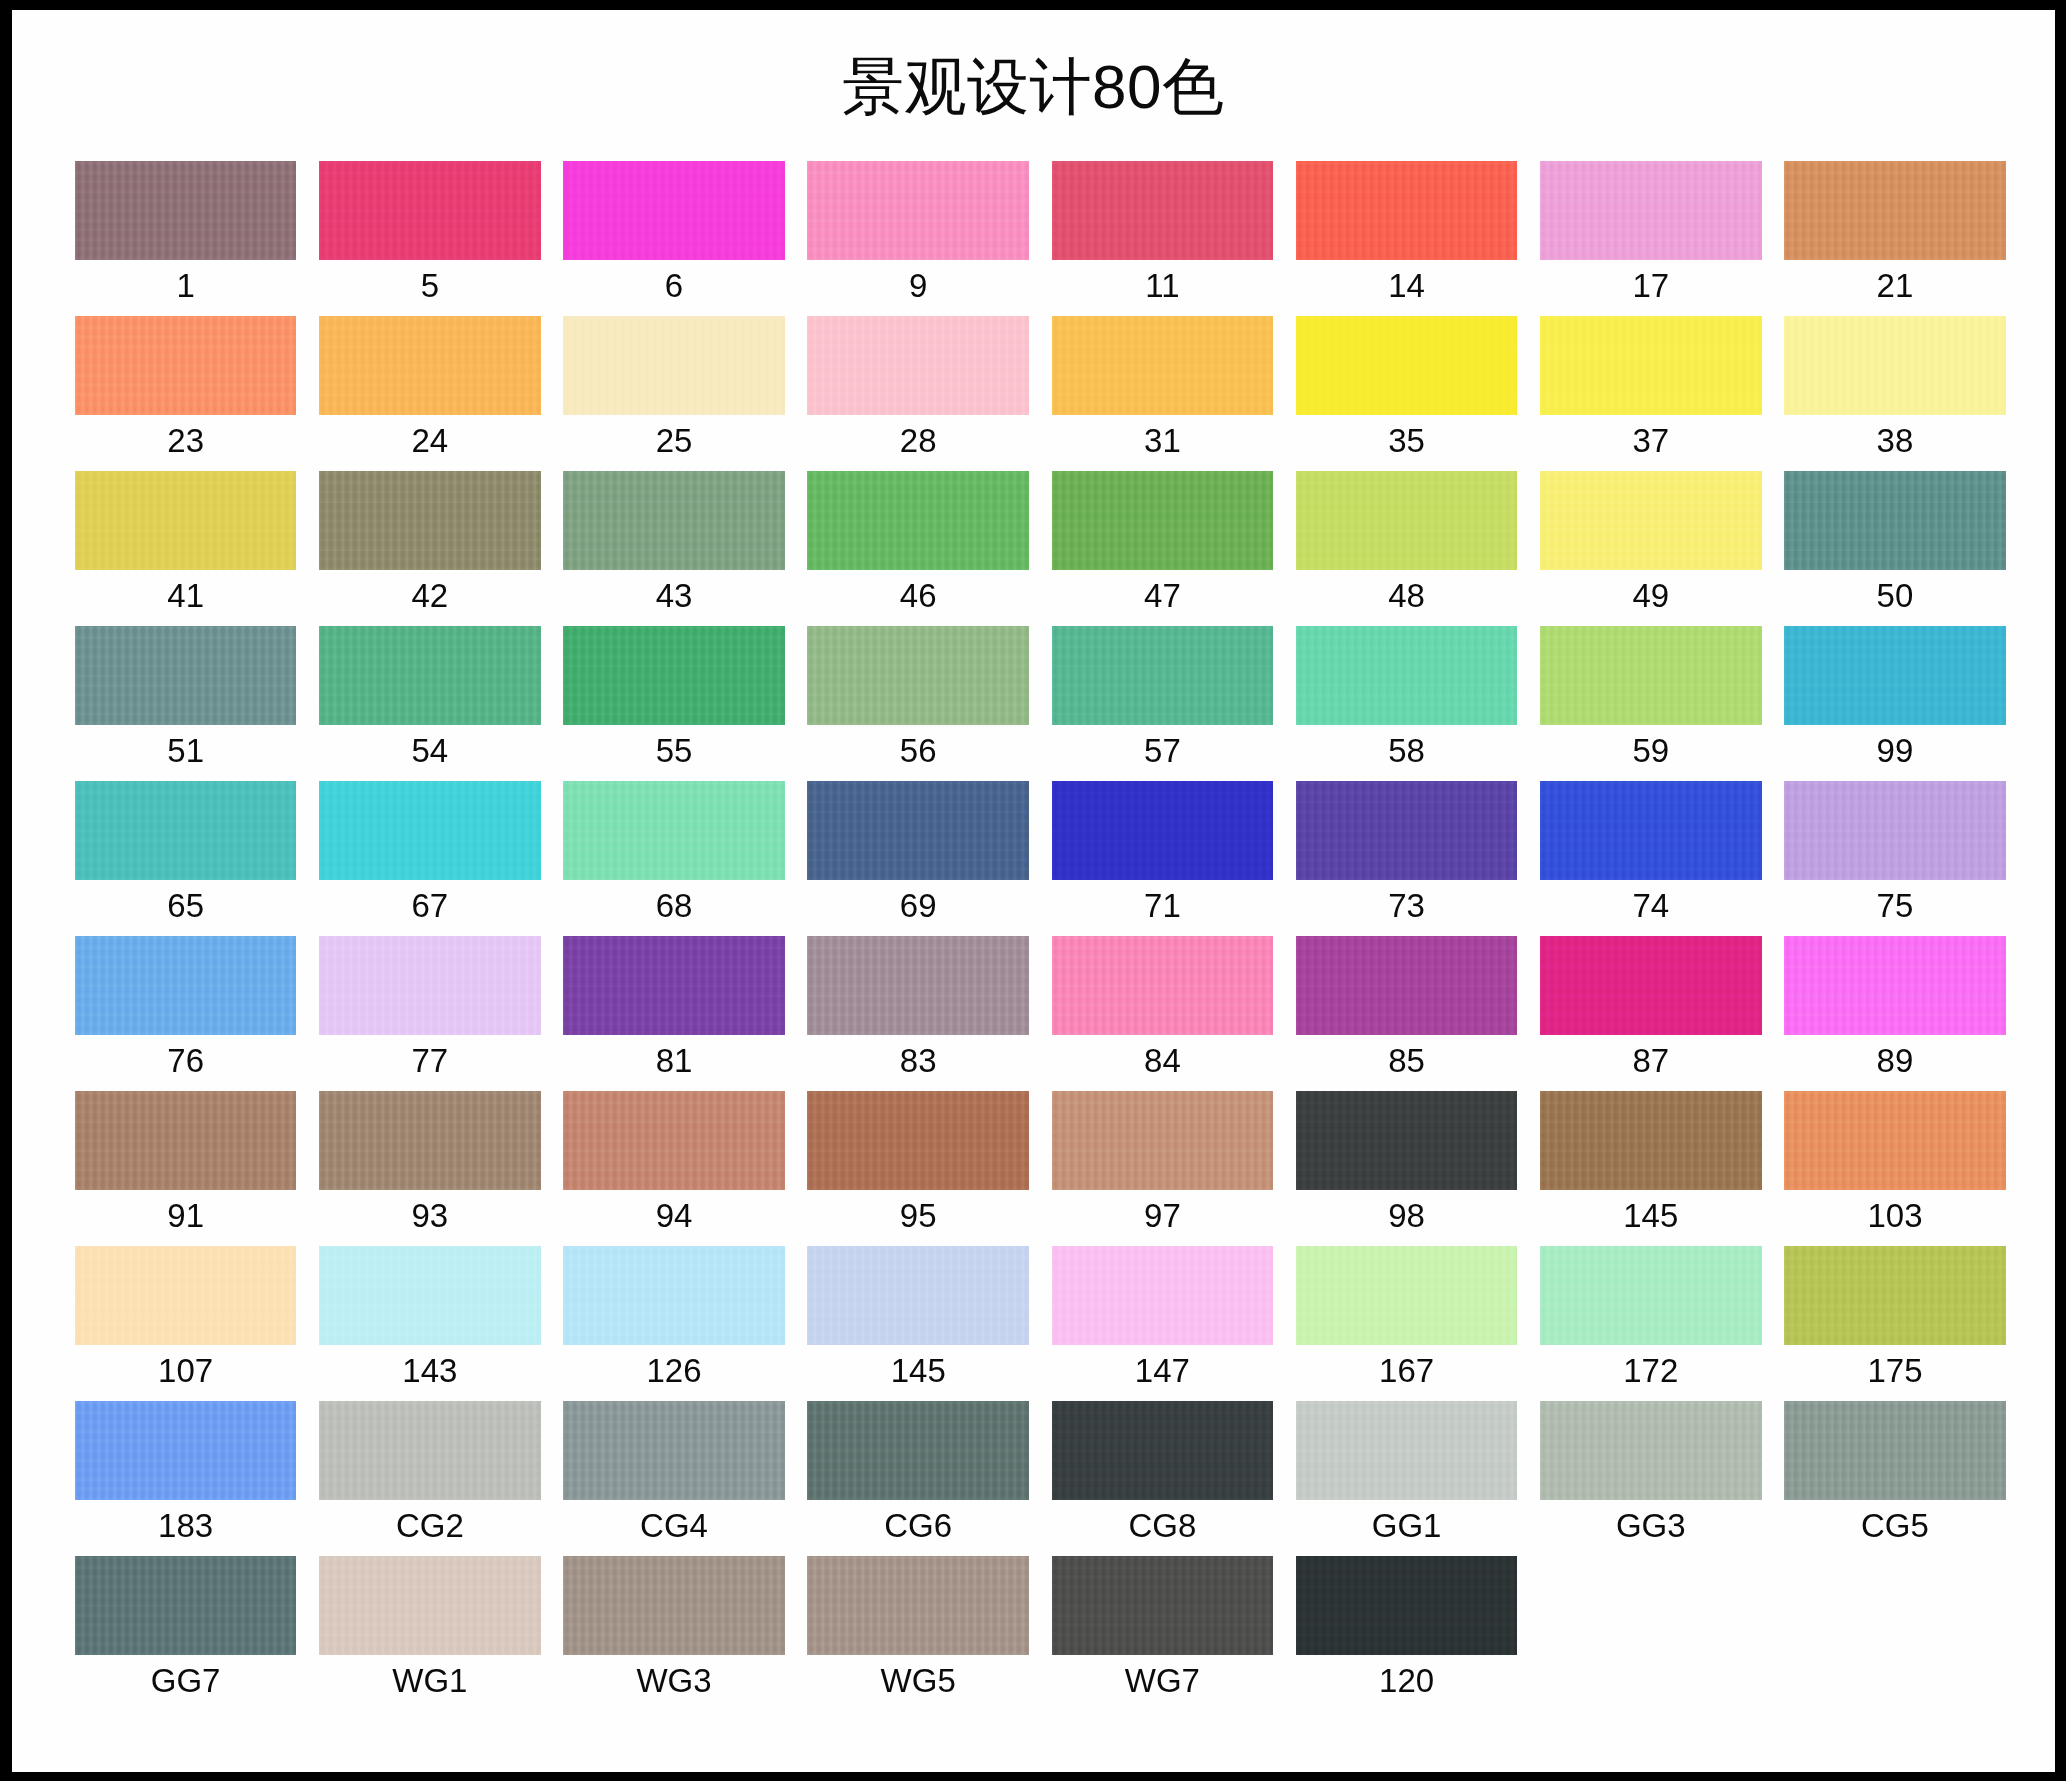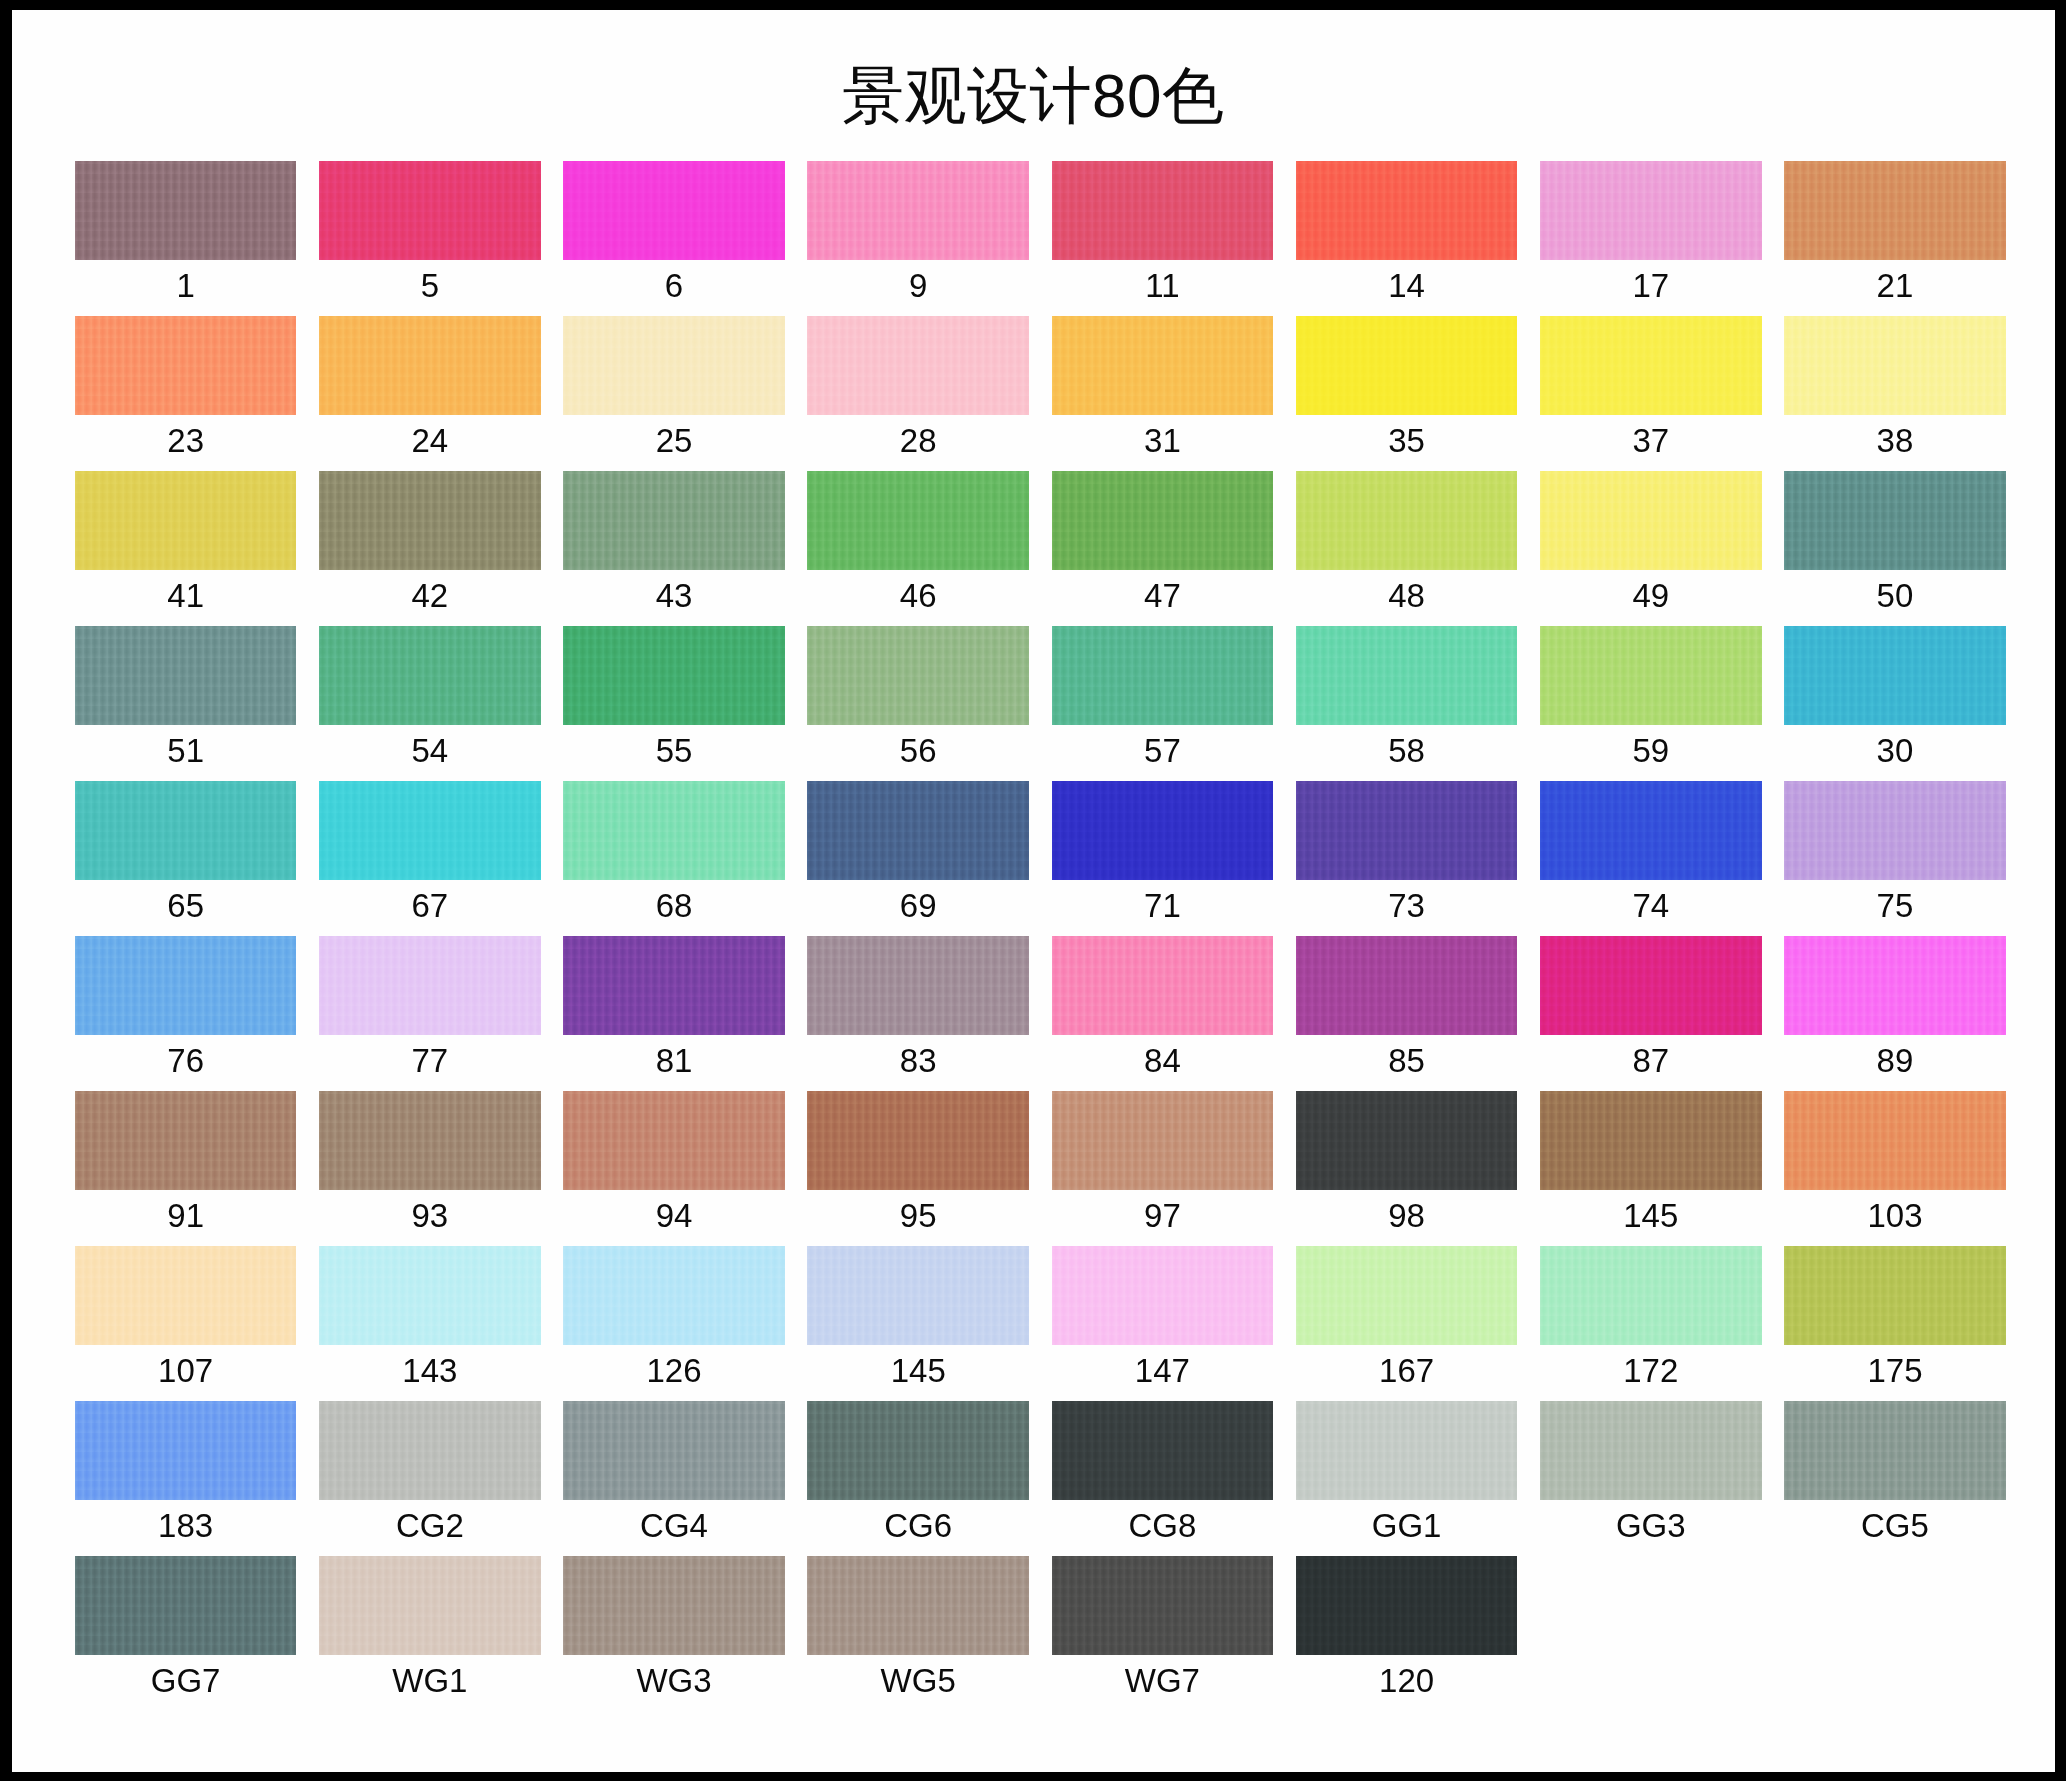--- a/index.html
+++ b/index.html
@@ -26,21 +26,21 @@
     left: 11.8px;
     top: 9.6px;
     width: 2043px;
     height: 1762px;
     background: #fefefe;
     box-sizing: border-box;
   }
   #chart-title {
     position: absolute;
     left: 0;
-    top: 55px;
+    top: 46px;
     width: 2043px;
     text-align: center;
     font-size: 62px;
     line-height: 62px;
     letter-spacing: 0.5px;
     color: #0b0b0b;
     font-family: "Liberation Sans", sans-serif;
     font-weight: 400;
     white-space: nowrap;
   }
@@ -292,21 +292,21 @@
         <div class="swatch-cell">
           <div class="swatch-chip" style="background: rgb(174, 219, 113);">
             <div class="grain"></div>
           </div>
           <div class="swatch-label">59</div>
         </div>
         <div class="swatch-cell">
           <div class="swatch-chip" style="background: rgb(60, 182, 210);">
             <div class="grain"></div>
           </div>
-          <div class="swatch-label">30</div>
+          <div class="swatch-label">99</div>
         </div>
         <div class="swatch-cell">
           <div class="swatch-chip" style="background: rgb(76, 192, 187);">
             <div class="grain"></div>
           </div>
           <div class="swatch-label">65</div>
         </div>
         <div class="swatch-cell">
           <div class="swatch-chip" style="background: rgb(65, 210, 218);">
             <div class="grain"></div>

